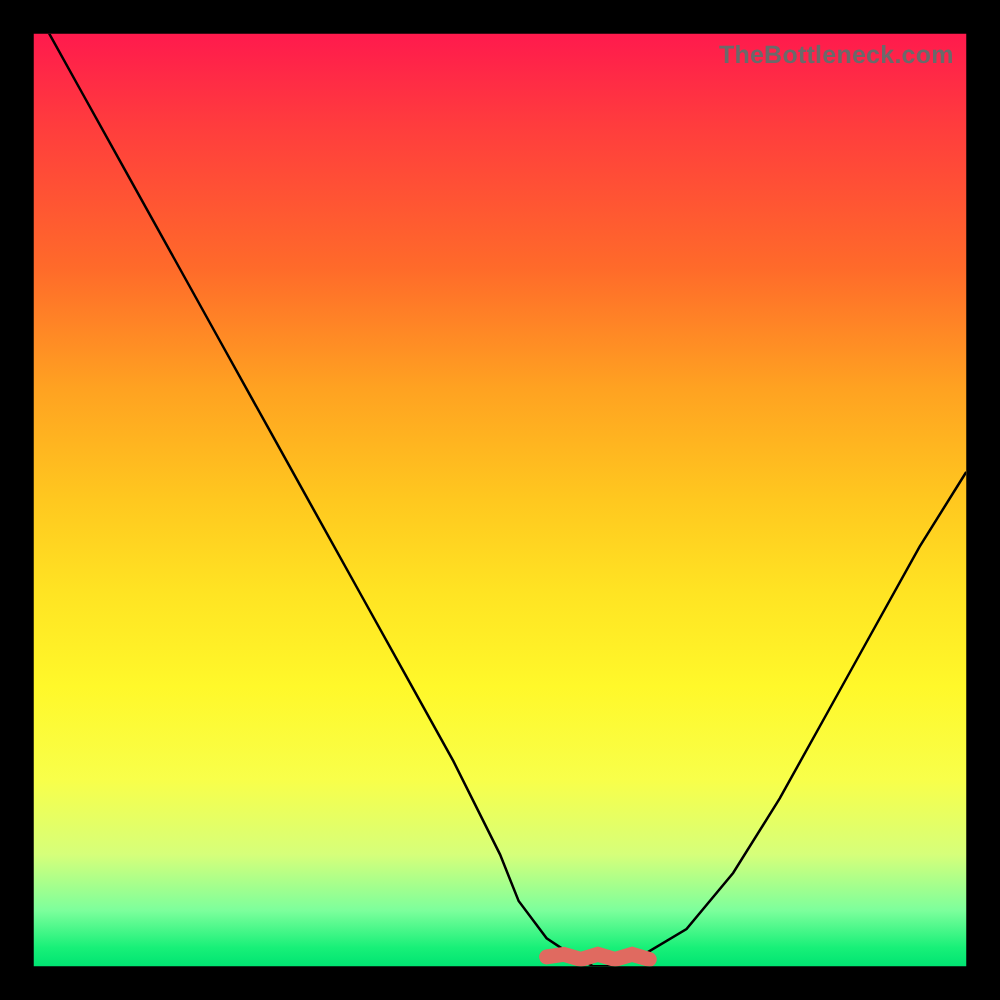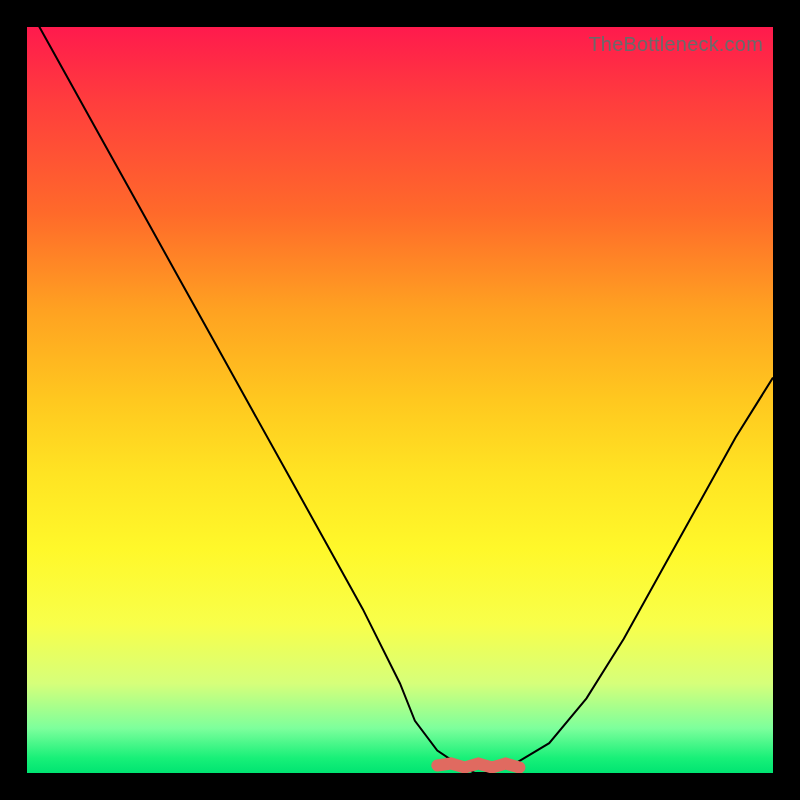--- a/index.html
+++ b/index.html
@@ -36,21 +36,21 @@
       #7dff9c 94%,
       #18f078 98%,
       #00e472 100%);
   }
   .watermark {
     position: absolute;
     top: 6px;
     right: 10px;
     color: #6a6a6a;
     font-size: 20px;
-    font-weight: 400;
+    font-weight: 700;
     letter-spacing: 0.2px;
     user-select: none;
   }
   svg.curves {
     position: absolute;
     left: 0;
     top: 0;
     width: 746px;
     height: 746px;
   }

